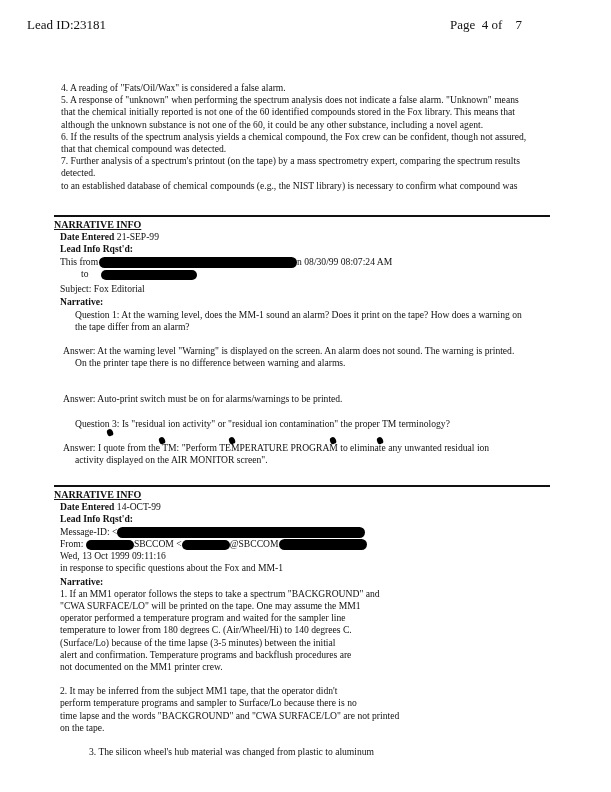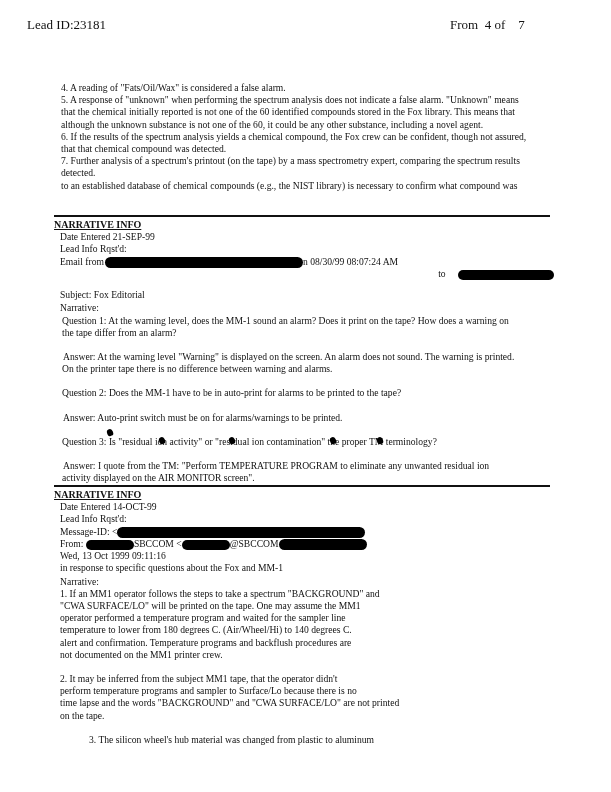--- a/index.html
+++ b/index.html
@@ -8,68 +8,67 @@
   .hdr{position:absolute;top:19px;font-size:13px;}
   .hdr-left{left:27px;}
   .hdr-right{left:450px;}
   .hdr-right span{display:inline-block;}
   .block{position:absolute;left:61px;width:500px;}
   .p{margin:0;white-space:nowrap;}
   .rule{position:absolute;left:54px;width:496px;height:2px;background:#111;}
   .sec{position:absolute;left:54px;width:500px;}
   .title{font-weight:bold;font-size:10px;margin:0;text-decoration:underline;}
   .field{margin:0 0 0 6px;white-space:nowrap;}
-  .lbl{font-weight:normal;}
+  .lbl{font-weight:bold;}
   .redact{display:inline-block;background:#000;border-radius:7px;vertical-align:middle;}
-  .q{margin:0 0 0 8px;white-space:nowrap;}
+  .q{margin:0 0 0 21px;white-space:nowrap;}
   .a{margin:0 0 0 9px;white-space:nowrap;}
   .gap{height:12px;}
   .mark{display:inline-block;width:6px;height:7px;background:#000;border-radius:50% 50% 40% 40%;transform:rotate(-20deg);position:absolute;}
 </style>
 </head>
 <body>
 
 <div class="hdr hdr-left">Lead ID:23181</div>
 <div class="hdr hdr-right">
-  <span>From</span>&nbsp;&nbsp;<span>4</span>&nbsp;<span>of</span>&nbsp;&nbsp;&nbsp;&nbsp;<span>7</span>
+  <span>Page</span>&nbsp;&nbsp;<span>4</span>&nbsp;<span>of</span>&nbsp;&nbsp;&nbsp;&nbsp;<span>7</span>
 </div>
 
 <div class="block" style="top:82px;left:61px;">
   <p class="p">4. A reading of "Fats/Oil/Wax" is considered a false alarm.</p>
   <p class="p">5. A response of  "unknown" when performing the spectrum analysis does not indicate a false alarm.  "Unknown" means</p>
   <p class="p">that the chemical initially reported is not one of the 60 identified compounds stored in the Fox library.  This means that</p>
   <p class="p">although the unknown substance is not one of the 60, it could be any other substance, including a novel agent.</p>
   <p class="p">6. If the results of the spectrum analysis yields a chemical compound, the Fox crew can be confident, though not assured,</p>
   <p class="p">that that chemical compound was detected.</p>
   <p class="p">7. Further analysis of a spectrum's printout (on the tape) by a mass spectrometry expert, comparing the spectrum results</p>
   <p class="p">detected.</p>
   <p class="p">to an established database of chemical compounds (e.g., the NIST library) is necessary to confirm what compound was</p>
 </div>
 
 <div class="rule" style="top:215px;"></div>
 <div class="sec" style="top:219px;">
   <p class="title">NARRATIVE INFO</p>
   <p class="field"><span class="lbl">Date Entered</span> <span>21-SEP-99</span></p>
   <p class="field"><span class="lbl">Lead Info Rqst'd:</span></p>
   <p class="field" style="position:relative;">
-    <span>Email from</span><span class="redact" style="width:198px;height:11px;margin-left:1px;"></span><span>n 08/30/99 08:07:24  AM</span>
+    <span>This from</span><span class="redact" style="width:198px;height:11px;margin-left:1px;"></span><span>n 08/30/99 08:07:24  AM</span>
   </p>
-  <p class="field" style="padding-left:21px;text-align:right;">
+  <p class="field" style="padding-left:21px;">
     <span>to</span>
     <span class="redact" style="width:96px;height:10px;margin-left:10px;"></span>
   </p>
-  <p class="field" style="margin-top:9px;">Subject:  Fox Editorial</p>
+  <p class="field" style="margin-top:3px;">Subject:  Fox Editorial</p>
   <p class="field lbl" style="margin-top:1px;">Narrative:</p>
   <p class="q">Question 1:   At the warning level, does the MM-1 sound an alarm?  Does it print on  the tape?  How does a warning on</p>
   <p class="q">the tape differ from an alarm?</p>
   <div class="gap"></div>
   <p class="a">Answer:   At the warning level "Warning" is displayed on the screen. An alarm does not sound. The warning is printed.</p>
   <p class="q">On the printer tape there is no difference between warning and alarms.</p>
   <div class="gap"></div>
-  <p class="q">Question 2:   Does the MM-1 have to be in auto-print for alarms to be printed to the tape?</p>
   <div class="gap"></div>
   <p class="a">Answer:   Auto-print switch must be on for alarms/warnings to be printed.</p>
   <div class="gap"></div>
   <p class="q" style="position:relative;">Question 3:  Is "residual ion activity" or "residual ion contamination" the proper TM terminology?</p>
   <div class="gap"></div>
   <p class="a">Answer:   I quote from the TM: "Perform TEMPERATURE PROGRAM to eliminate any unwanted residual ion</p>
   <p class="q">activity displayed on the AIR MONITOR screen".</p>
 </div>
 
 <span class="mark" style="left:107px;top:429px;"></span>
@@ -90,20 +89,21 @@
     <span>From:</span>
     <span class="redact" style="width:48px;height:10px;"></span><span>SBCCOM &lt;</span><span class="redact" style="width:48px;height:10px;"></span><span>@SBCCOM</span><span class="redact" style="width:88px;height:11px;"></span>
   </p>
   <p class="field">Wed, 13 Oct 1999 09:11:16</p>
   <p class="field">in response to specific questions about the Fox and MM-1</p>
   <p class="field lbl" style="margin-top:1px;">Narrative:</p>
   <p class="field">1. If an MM1 operator follows the steps to take a spectrum "BACKGROUND" and</p>
   <p class="field">"CWA SURFACE/LO" will be printed on the tape. One may assume the MM1</p>
   <p class="field">operator performed a temperature program and waited for the sampler line</p>
   <p class="field">temperature to lower from 180 degrees C. (Air/Wheel/Hi) to 140 degrees C.</p>
+  <p class="field">(Surface/Lo) because of the time lapse (3-5 minutes) between the initial</p>
   <p class="field">alert and confirmation. Temperature programs and backflush procedures are</p>
   <p class="field">not documented on the MM1 printer crew.</p>
   <div class="gap"></div>
   <p class="field">2. It may be inferred from the subject MM1 tape, that the operator didn't</p>
   <p class="field">perform temperature programs and sampler to Surface/Lo because there is no</p>
   <p class="field">time lapse and the words "BACKGROUND" and "CWA SURFACE/LO" are not printed</p>
   <p class="field">on the tape.</p>
   <div class="gap"></div>
   <p class="field" style="padding-left:3px;margin-left:32px;">3. The silicon wheel's hub material was changed from plastic to aluminum</p>
 </div>

